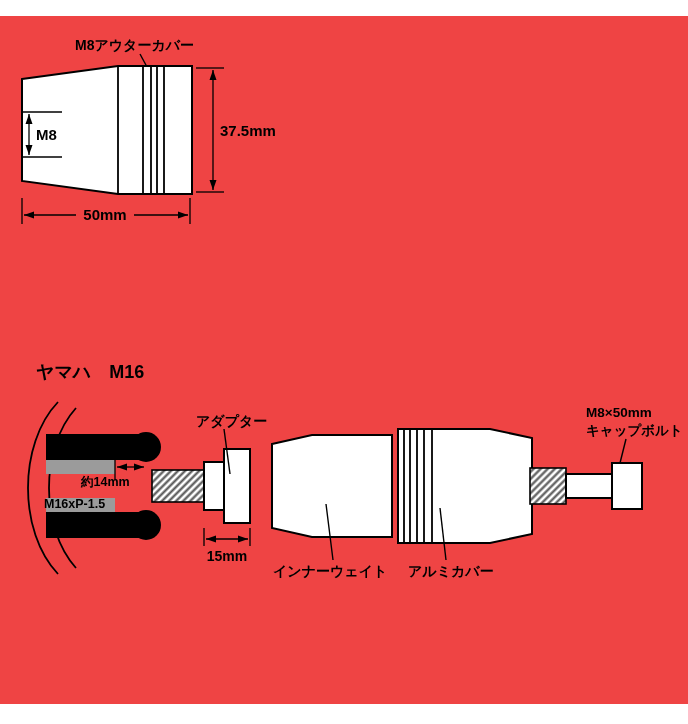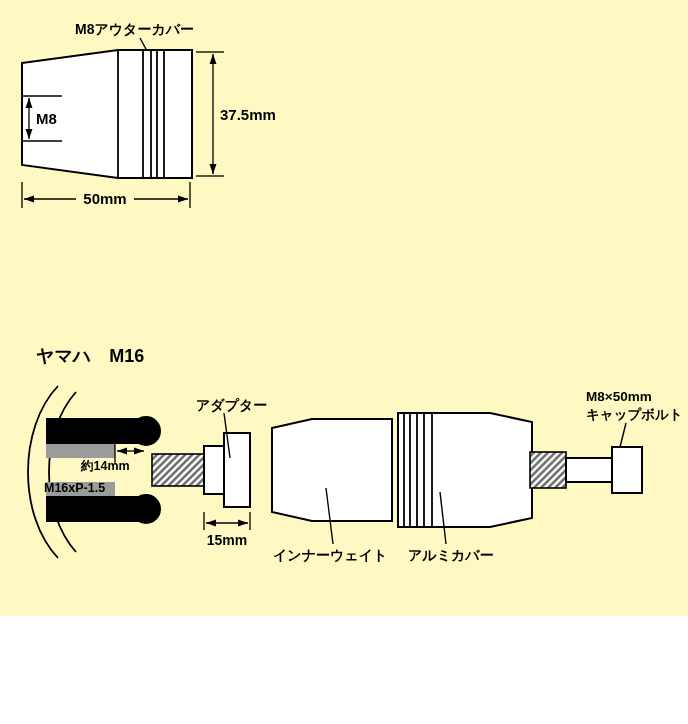--- a/index.html
+++ b/index.html
@@ -1,16 +1,16 @@
 <!DOCTYPE html>
 <html><head>
 <meta charset="utf-8">
 <style>
   html,body{margin:0;padding:0;background:#ffffff;}
-  .stage{position:relative;width:688px;height:616px;background:#fef9c3;overflow:hidden;}
+  .stage{position:relative;width:688px;height:688px;background:#ef4444;overflow:hidden;margin-top:16px;}
   svg{position:absolute;left:0;top:0;}
   svg text{
     font-family:"Liberation Sans","DejaVu Sans",sans-serif;
     font-weight:bold;
     fill:#000;
   }
   .t12{font-size:12.5px;}
   .t13{font-size:13.5px;}
   .t14{font-size:14px;}
   .t15{font-size:15px;}

